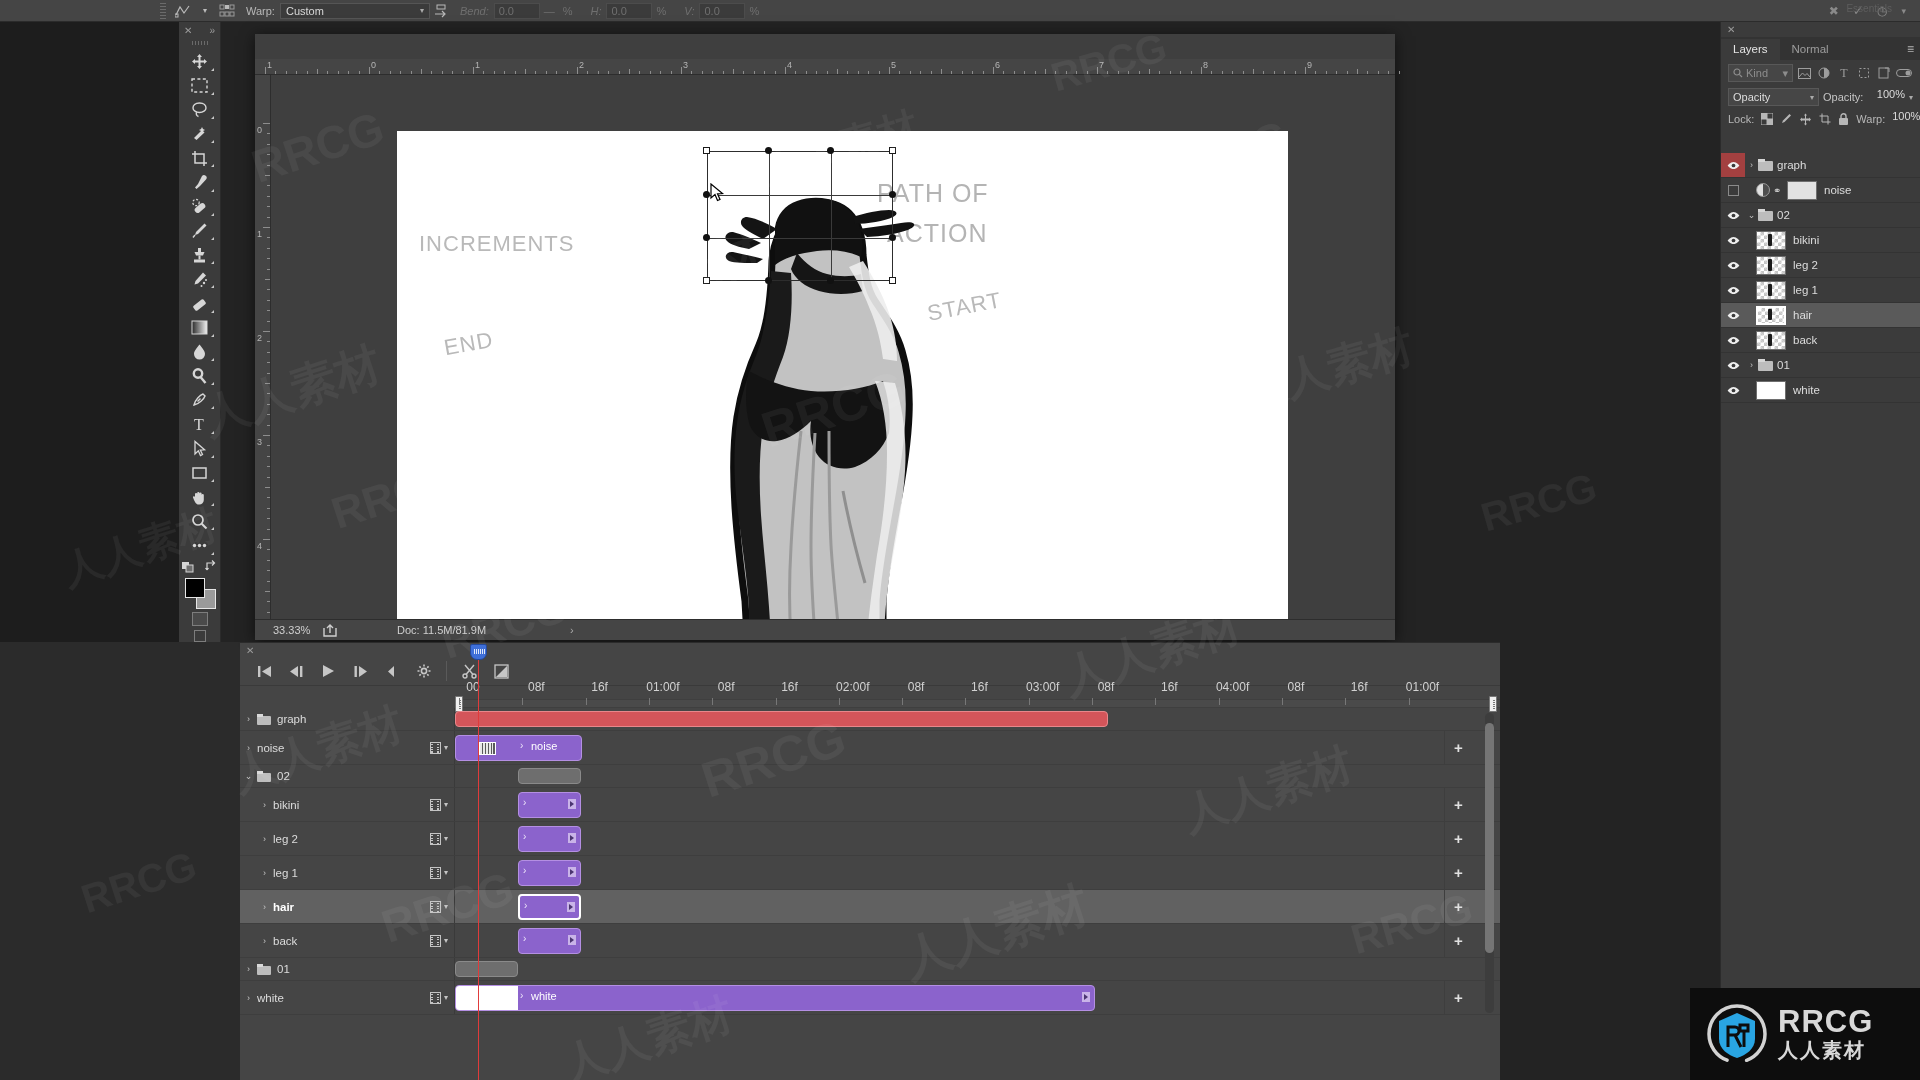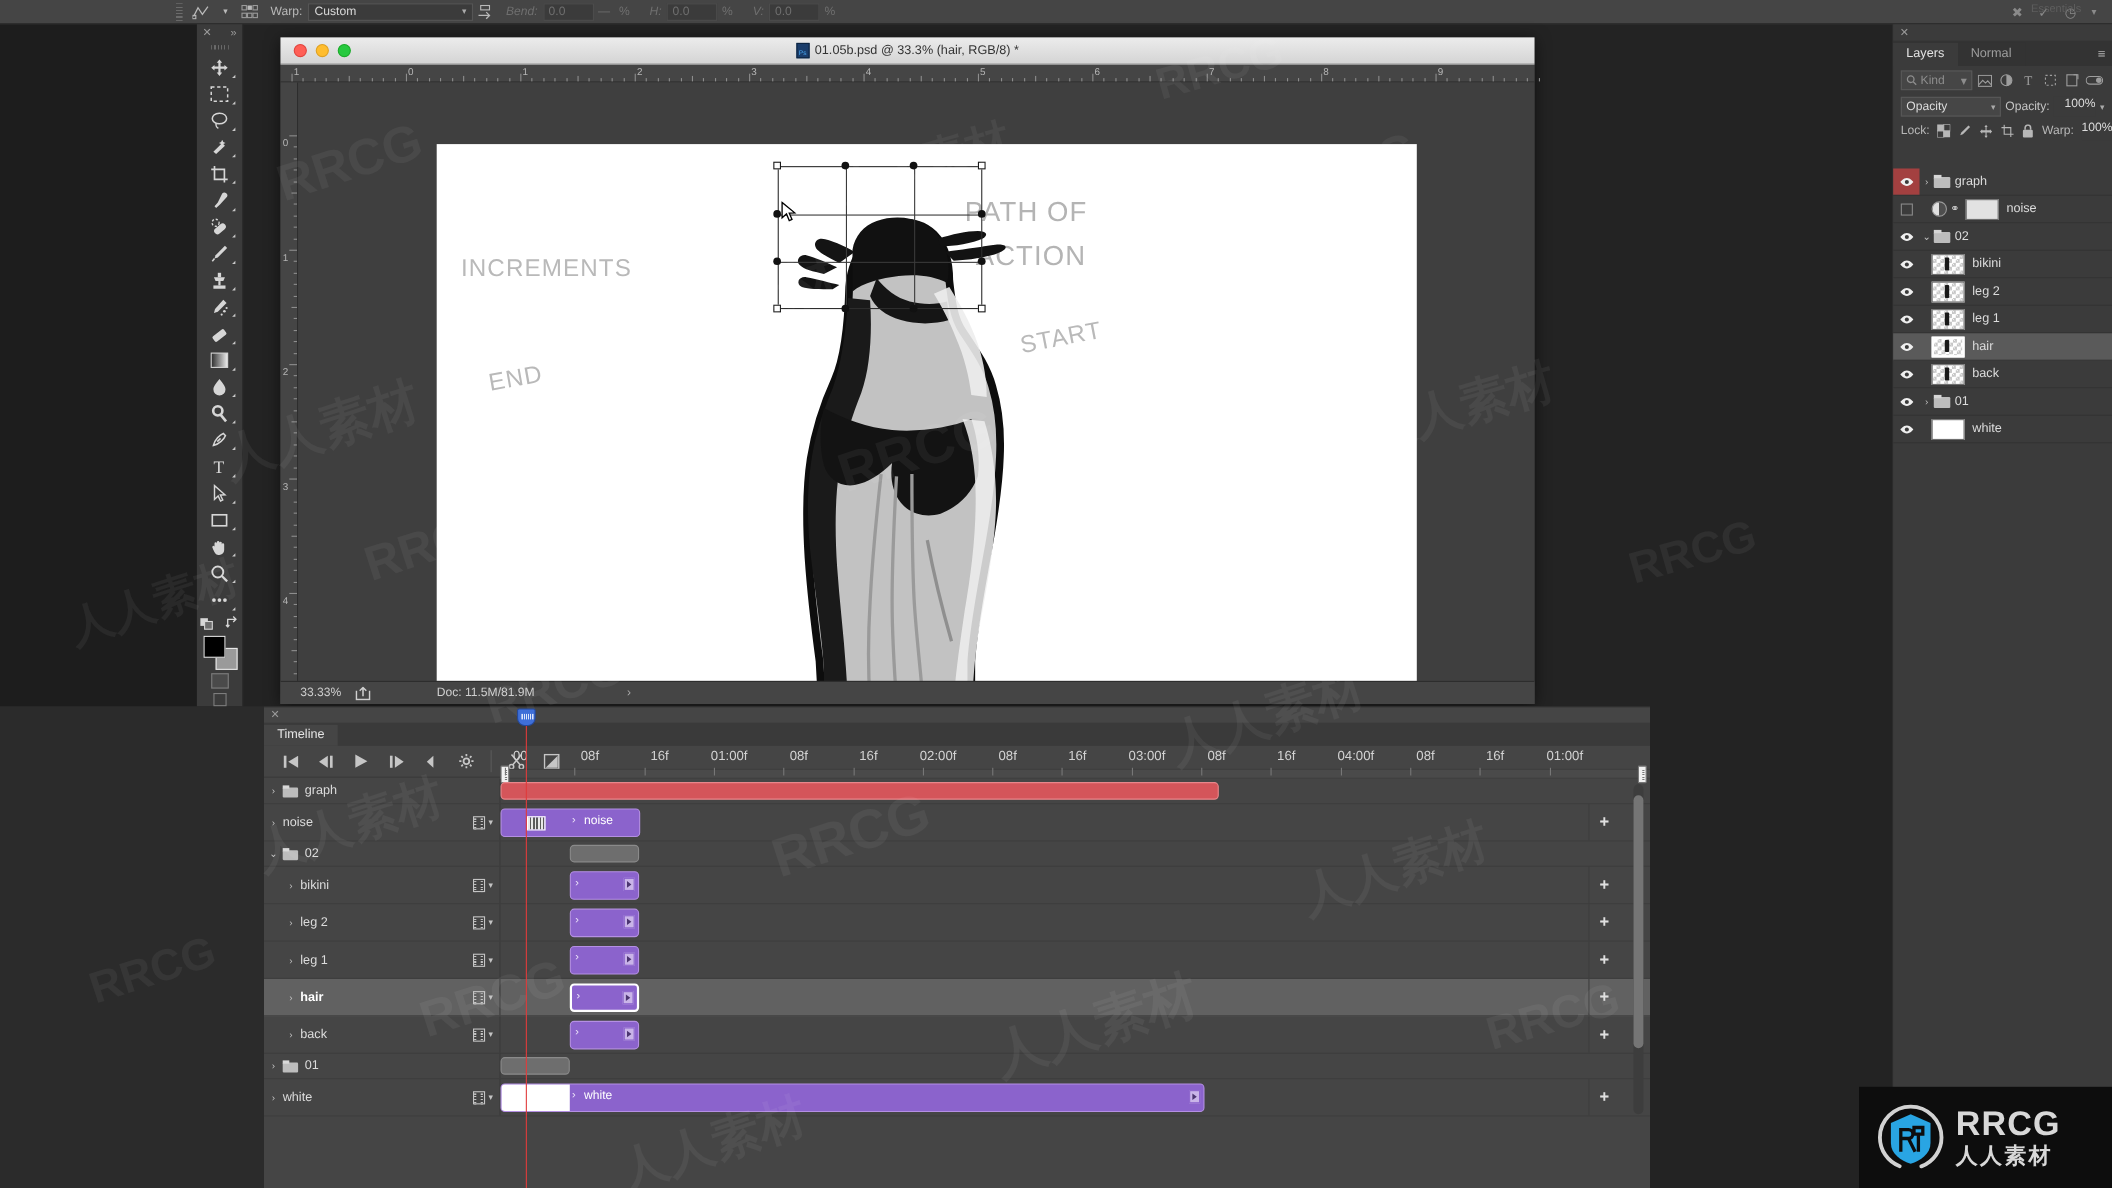--- a/index.html
+++ b/index.html
@@ -468,31 +468,20 @@
     </div>
     <div class="qm-row">
       <div class="qm"></div>
     </div>
     <div class="scr-row">
       <div class="scr"></div>
     </div>
   </div>
 
   <div class="doc-win">
-    <div class="doc-title">
-      <div class="mac-btns">
-        <div class="mb r"></div>
-        <div class="mb y"></div>
-        <div class="mb g"></div>
-      </div>
-      <div class="doc-title-text">
-        <span class="psd-ico"></span>
-        <span>01.05b.psd @ 33.3% (hair, RGB/8) *</span>
-      </div>
-    </div>
 
     <div class="ruler-h" id="rulerH">
         <div class="rh-tick maj" style="left: 10px;"></div>
         <div class="rh-lab" style="left: 12px;">1</div>
         <div class="rh-tick" style="left: 20.4px; height: 3px;"></div>
         <div class="rh-tick" style="left: 30.8px; height: 3px;"></div>
         <div class="rh-tick" style="left: 41.2px; height: 3px;"></div>
         <div class="rh-tick" style="left: 51.6px; height: 3px;"></div>
         <div class="rh-tick" style="left: 62px; height: 5px;"></div>
         <div class="rh-tick" style="left: 72.4px; height: 3px;"></div>
@@ -1039,23 +1028,20 @@
             <path d="M1.5 3 h10 l-1 10 h-8 z M4.5 1 h4 v2 h-4 z M0.5 3 h12" fill="none" stroke="#b7b7b7" stroke-width="1.2"></path>
           </svg>
         </div>
       </div>
   </div>
 
   <div class="timeline">
     <div class="tl-closebar">
       <span>✕</span>
     </div>
-    <div class="tl-tabbar">
-      <div class="tl-tab"><span>Timeline</span></div>
-    </div>
 
     <div class="tl-controls">
       <div class="tc">
           <svg width="15" height="13" viewBox="0 0 15 13">
             <rect x="1" y="1" width="2.4" height="11" fill="#c6c6c6"></rect>
             <path d="M14 1 L14 12 L5 6.5 Z" fill="#c6c6c6"></path>
           </svg>
         </div>
       <div class="tc">
           <svg width="15" height="13" viewBox="0 0 15 13">

